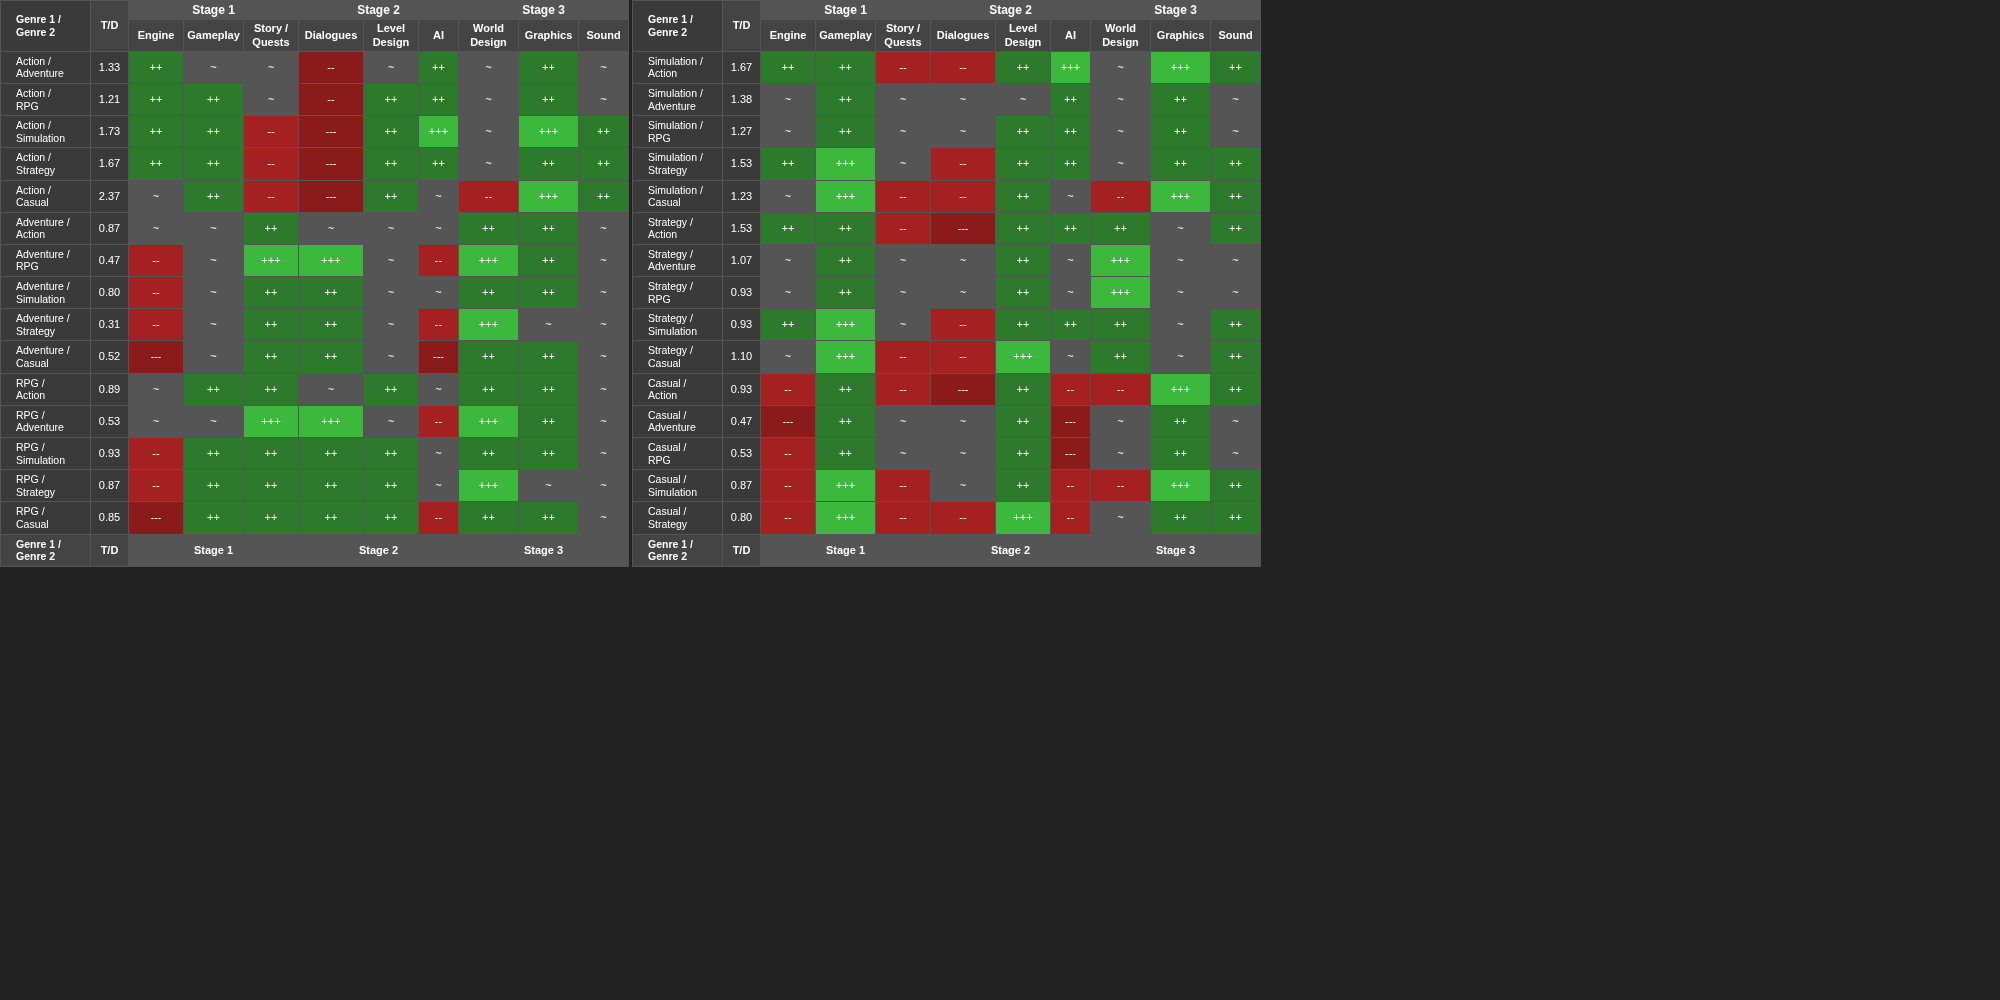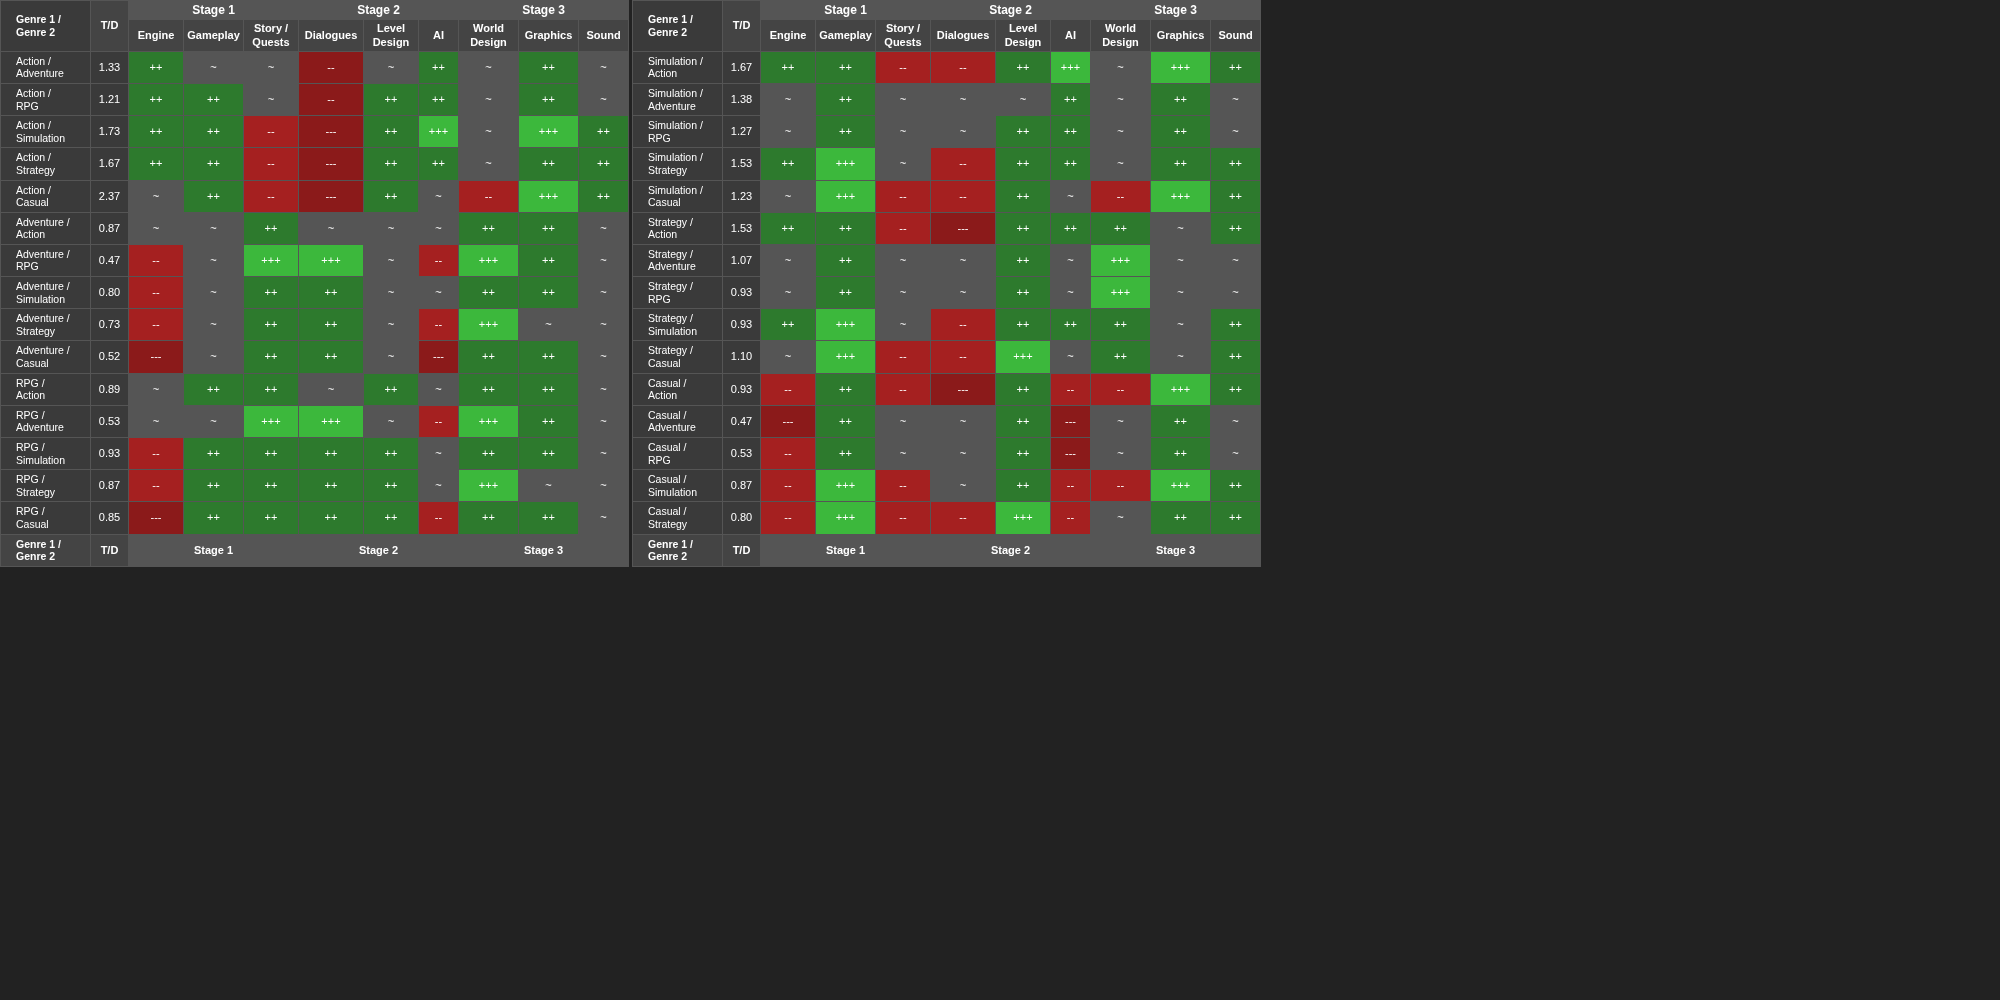--- a/index.html
+++ b/index.html
@@ -139,21 +139,21 @@
           <td style="background-color: rgb(45, 122, 45);">++</td>
           <td style="background-color: rgb(45, 122, 45);">++</td>
           <td style="background-color: rgb(85, 85, 85);">~</td>
           <td style="background-color: rgb(85, 85, 85);">~</td>
           <td style="background-color: rgb(45, 122, 45);">++</td>
           <td style="background-color: rgb(45, 122, 45);">++</td>
           <td style="background-color: rgb(85, 85, 85);">~</td>
         </tr>
         <tr>
           <td class="genre-td">Adventure /<br>Strategy</td>
-          <td class="td-col">0.73</td>
+          <td class="td-col">0.31</td>
           <td style="background-color: rgb(165, 32, 32);">--</td>
           <td style="background-color: rgb(85, 85, 85);">~</td>
           <td style="background-color: rgb(45, 122, 45);">++</td>
           <td style="background-color: rgb(45, 122, 45);">++</td>
           <td style="background-color: rgb(85, 85, 85);">~</td>
           <td style="background-color: rgb(165, 32, 32);">--</td>
           <td style="background-color: rgb(60, 184, 60);">+++</td>
           <td style="background-color: rgb(85, 85, 85);">~</td>
           <td style="background-color: rgb(85, 85, 85);">~</td>
         </tr>

